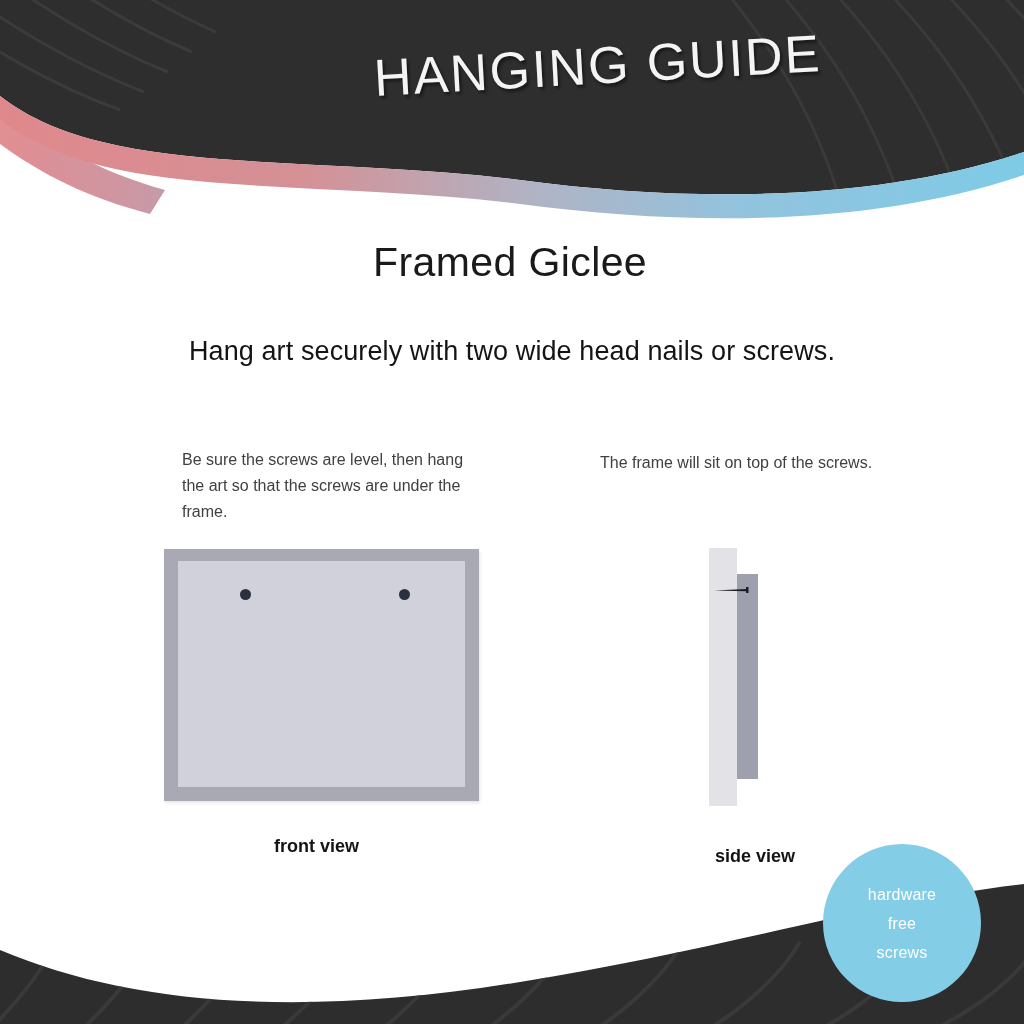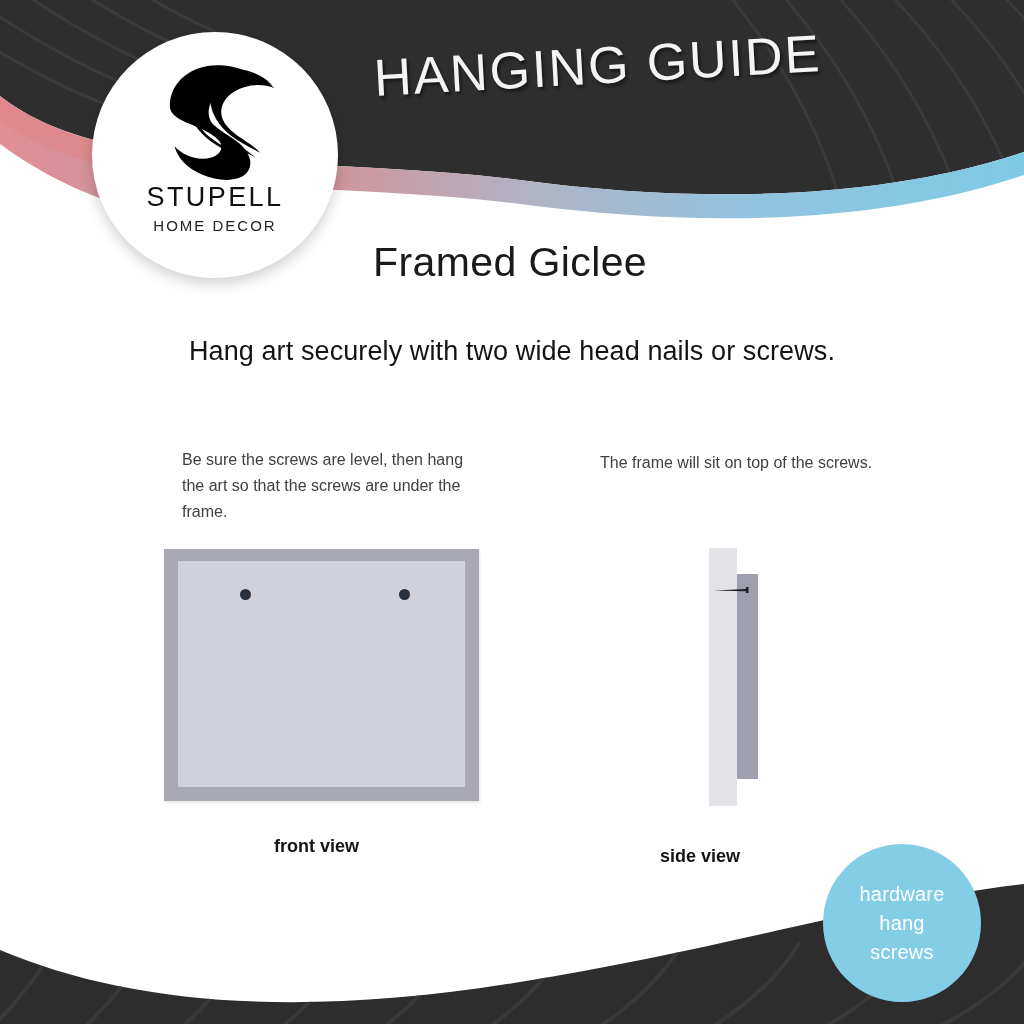--- a/index.html
+++ b/index.html
@@ -181,40 +181,40 @@
 
   
   .view-label {
     position: absolute;
     font-size: 18px;
     color: #141414;
     font-weight: 700;
     white-space: nowrap;
   }
   #label-front-view { left: 274px; top: 836px; }
-  #label-side-view  { left: 660px; top: 846px; }
+  #label-side-view  { left: 715px; top: 846px; }
 
   
   #hardware-badge {
     position: absolute;
     left: 823px;
     top: 844px;
     width: 158px;
     height: 158px;
     border-radius: 50%;
     background: #84cde6;
     display: flex;
     flex-direction: column;
     align-items: center;
     justify-content: center;
     color: #ffffff;
   }
   #hardware-badge span {
     display: block;
-    font-size: 20px;
+    font-size: 16px;
     line-height: 29px;
     font-weight: 400;
     text-align: center;
     letter-spacing: 0.2px;
   }
 </style>
 </head>
 <body>
 
 <div id="page">
@@ -285,48 +285,20 @@
         <path d="M340,1060 C410,1012 452,968 472,918"></path>
         <path d="M440,1062 C512,1016 556,974 578,926"></path>
         <path d="M544,1062 C618,1020 664,980 688,934"></path>
         <path d="M650,1062 C726,1024 774,986 800,942"></path>
         <path d="M758,1060 C836,1026 886,992 914,950"></path>
         <path d="M868,1058 C948,1028 998,996 1028,958"></path>
       </g>
     </g>
   </svg>
 
-  <div id="logo-badge">
-    <svg id="logo-mark" viewBox="0 0 140 136">
-      <g fill="#000000">
-
-        <path d="M22,55 C22,28 48,10 76,12 C98,13 112,22 118,30
-                 C104,24 88,23 76,28 C62,34 56,46 58,58
-                 C61,74 78,82 92,92 C106,102 112,116 104,126
-                 C96,136 74,136 56,128 C40,121 30,110 27,98
-                 C36,108 52,114 66,110 C76,107 80,99 74,92
-                 C66,82 46,76 34,70 C26,66 22,61 22,55 Z"></path>
-
-        <path d="M42,44 C48,26 68,14 92,16 C108,17 120,23 128,30
-                 C118,26 104,24 92,26 C72,29 58,38 52,52
-                 C46,66 52,78 64,88 C76,98 92,104 104,114
-                 C92,107 74,100 62,90 C48,78 38,62 42,44 Z"></path>
-        <path d="M54,40 C62,26 80,18 100,20 C114,22 124,27 131,33
-                 C122,30 110,28 99,30 C82,33 70,41 65,53
-                 C60,66 66,76 77,85 C88,94 102,100 113,110
-                 C102,104 86,97 75,88 C62,77 48,60 54,40 Z"></path>
-        <path d="M66,38 C74,27 90,21 106,23 C118,25 127,30 133,36
-                 C125,33 115,32 106,34 C92,37 82,44 78,54
-                 C74,65 79,74 88,82 C97,90 109,95 118,105
-                 C109,100 96,94 86,86 C74,76 61,59 66,38 Z"></path>
-      </g>
-    </svg>
-    <div id="logo-wordmark">STUPELL</div>
-    <div id="logo-subwordmark">HOME DECOR</div>
-  </div>
 
   <div id="header-title">HANGING GUIDE</div>
 
   <div id="product-type">Framed Giclee</div>
 
   <div id="main-instruction">Hang art securely with two wide head nails or screws.</div>
 
   <div class="caption" id="caption-front">Be sure the screws are level, then hang the art so that the screws are under the frame.</div>
   <div class="caption" id="caption-side">The frame will sit on top of the screws.</div>
 
@@ -341,17 +313,17 @@
   <div id="side-view-frame"></div>
   <svg id="side-view-nail" viewBox="0 0 40 8">
     <path d="M1,4.4 L33,3.0 L33,1 L35.5,1 L35.5,7 L33,7 L33,5.2 Z" fill="#1d1d28"></path>
   </svg>
 
   <div class="view-label" id="label-front-view">front view</div>
   <div class="view-label" id="label-side-view">side view</div>
 
   <div id="hardware-badge">
     <span>hardware</span>
-    <span>hang</span>
+    <span>free</span>
     <span>screws</span>
   </div>
 
 </div>
 
 </body></html>

